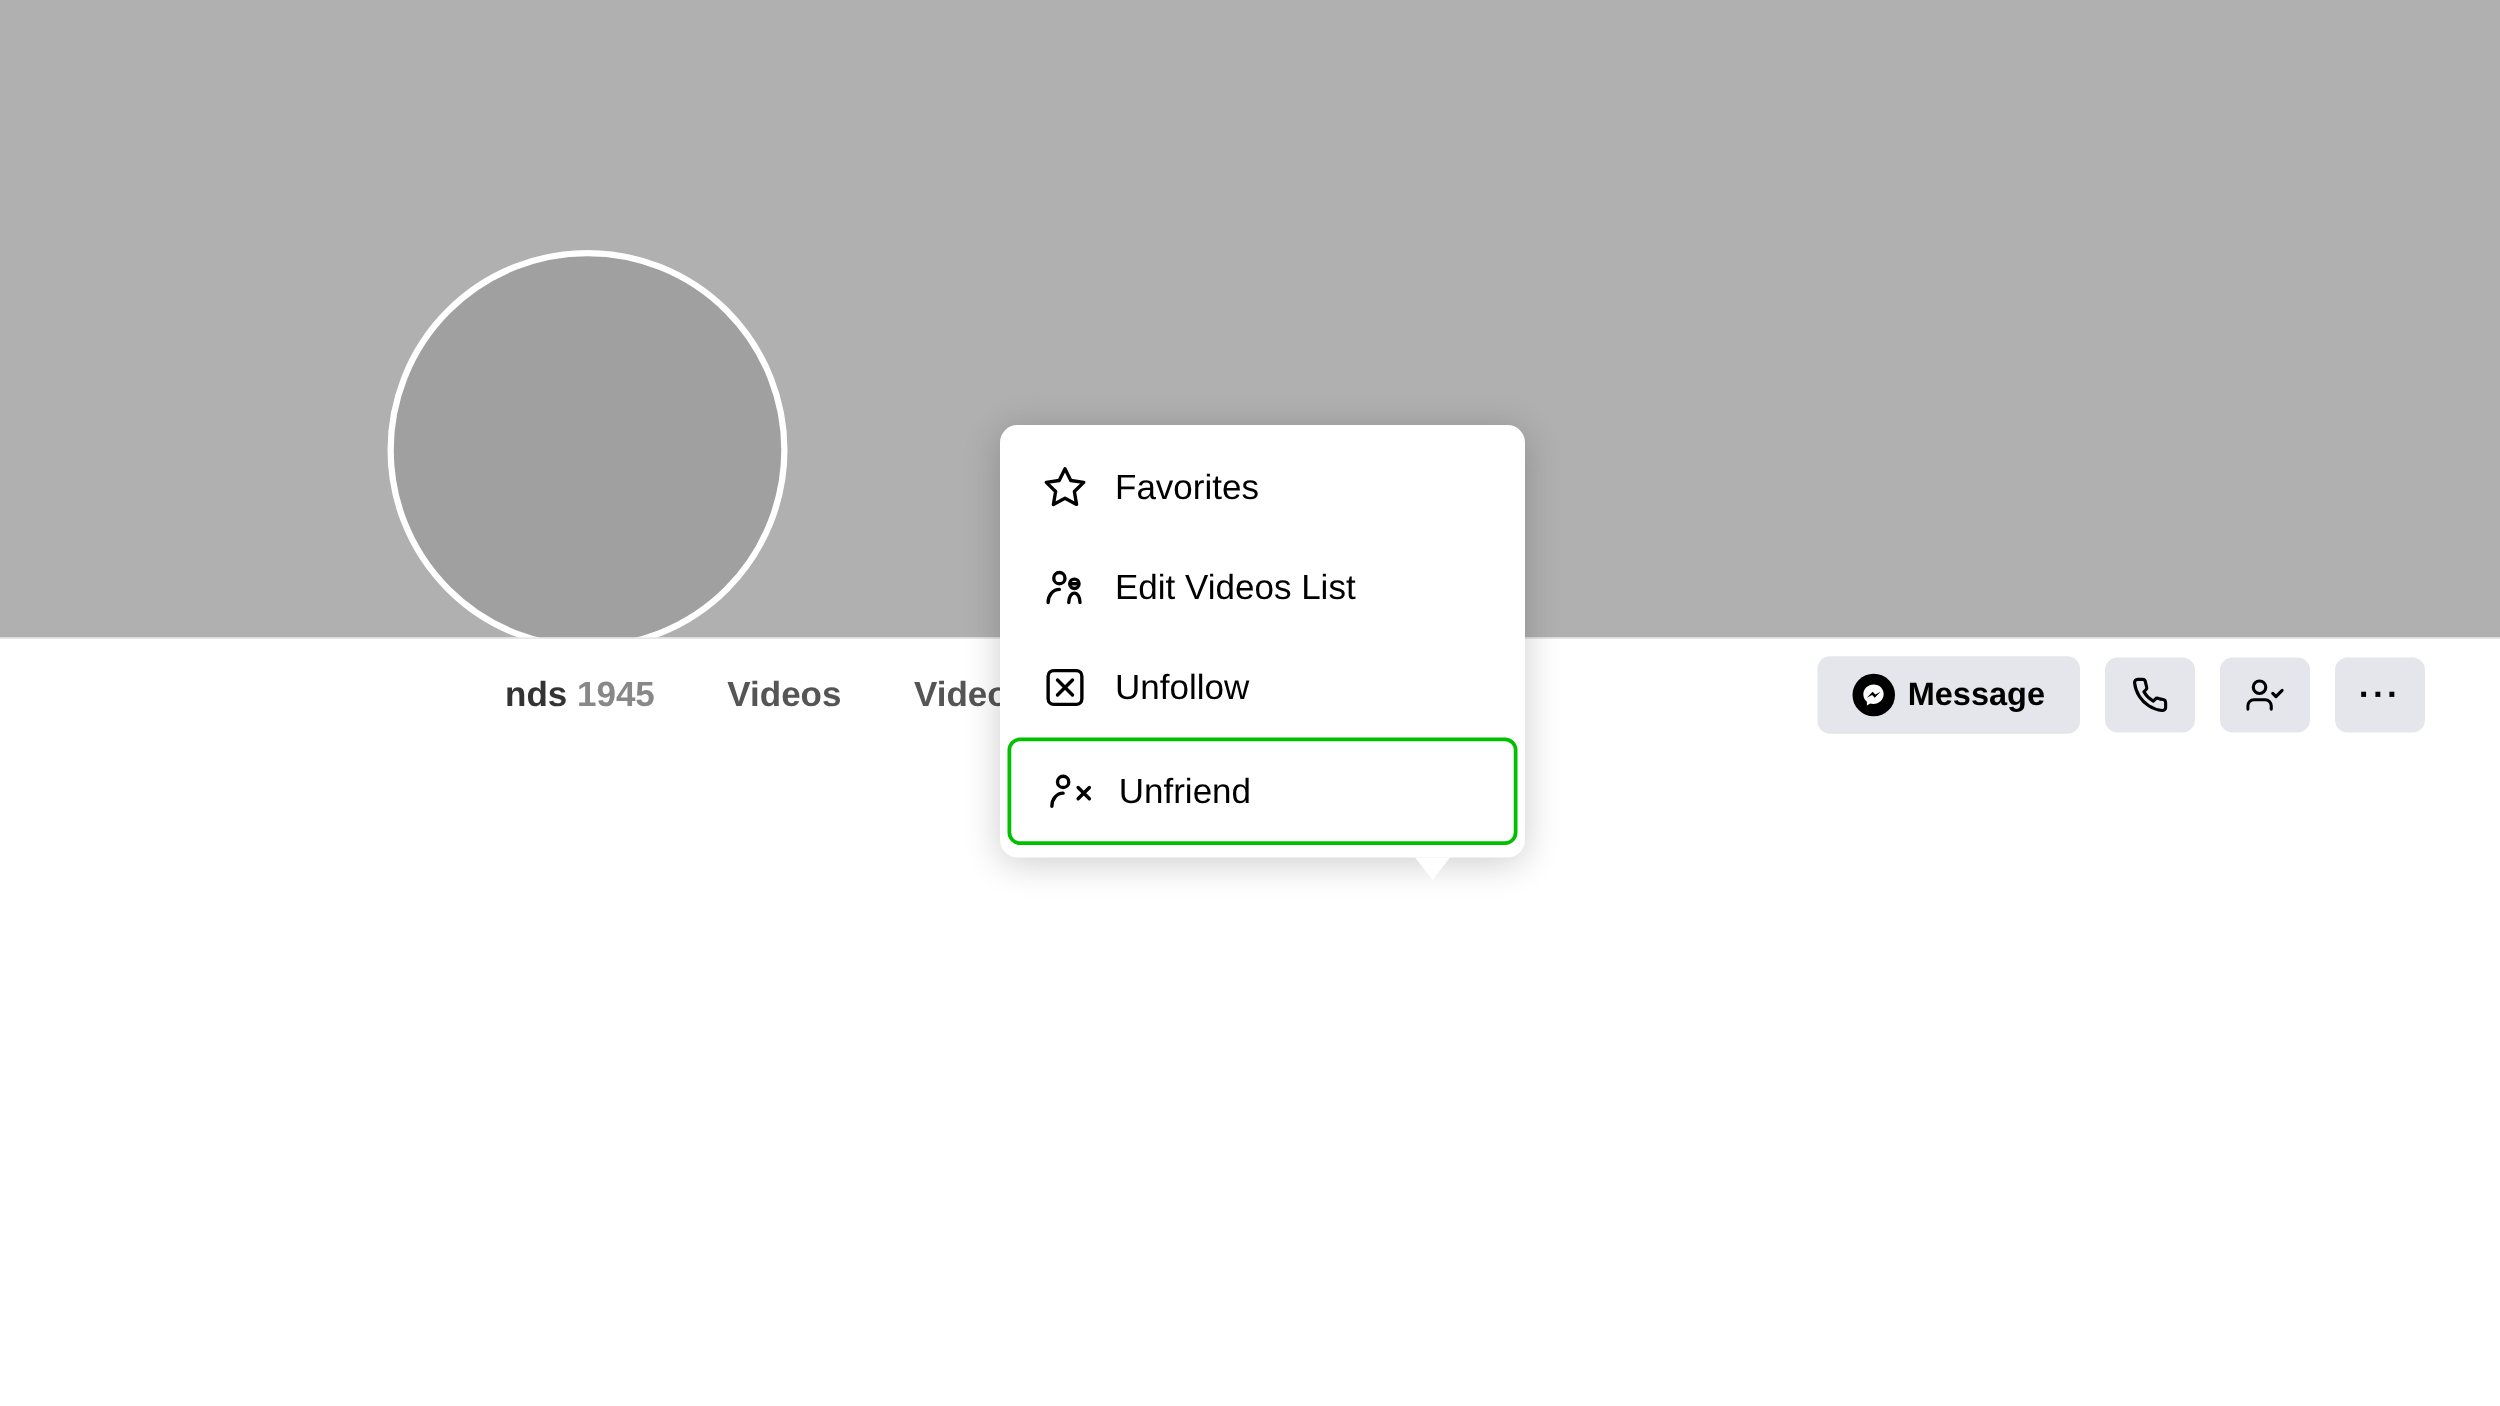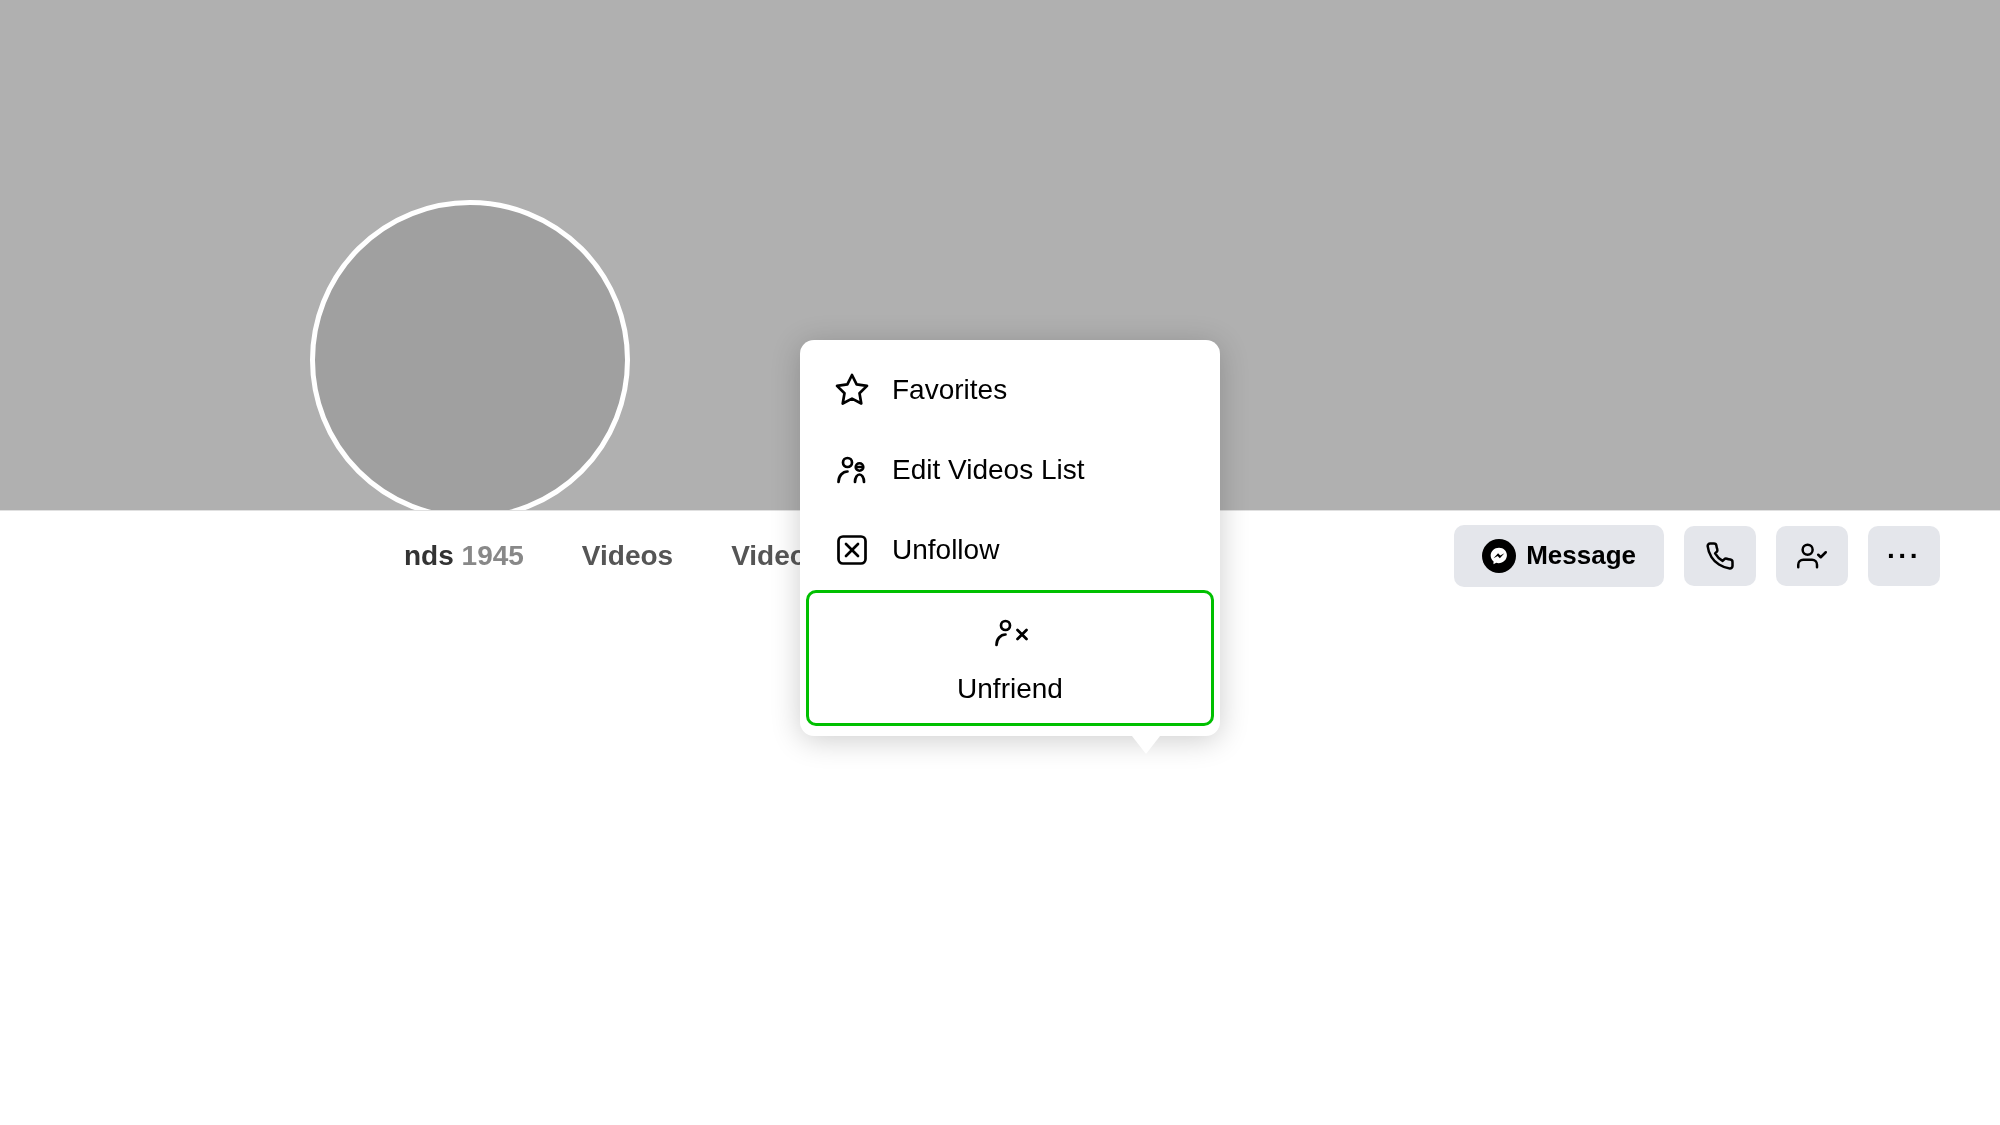--- a/index.html
+++ b/index.html
@@ -132,21 +132,20 @@
       font-size: 28px;
       cursor: pointer;
       color: #000000;
       border-radius: 10px;
       margin: 0 6px;
     }
     .dropdown-item.highlighted {
       background: #fff;
       border: 3px solid #00c000;
       border-radius: 10px;
-      flex-direction: column;
     }
 
     .dropdown-icon {
       width: 44px;
       height: 44px;
       display: flex;
       align-items: center;
       justify-content: center;
       font-size: 30px;
     }

